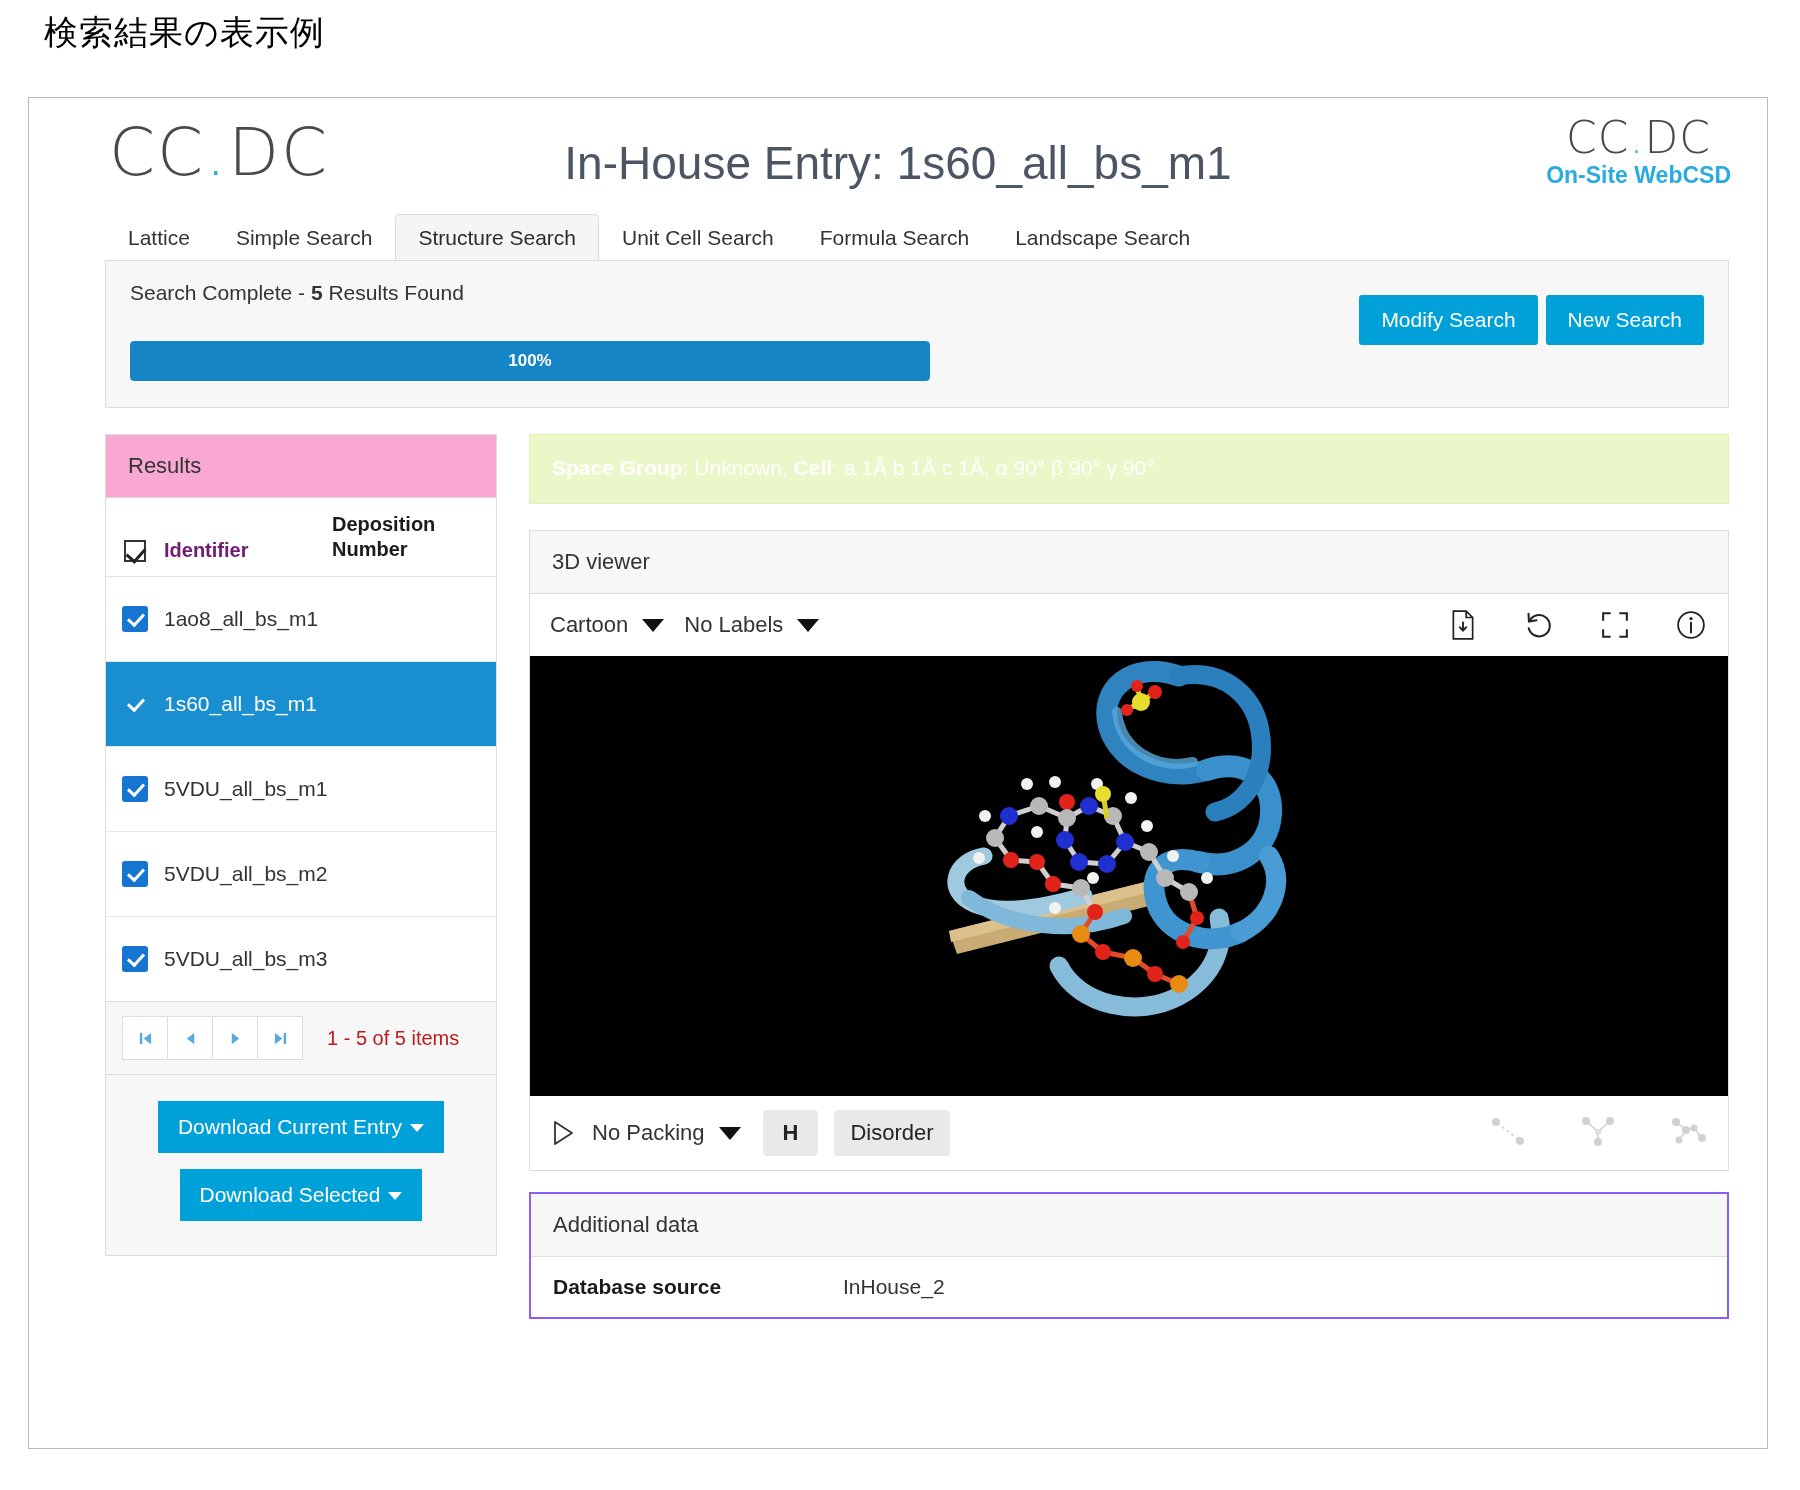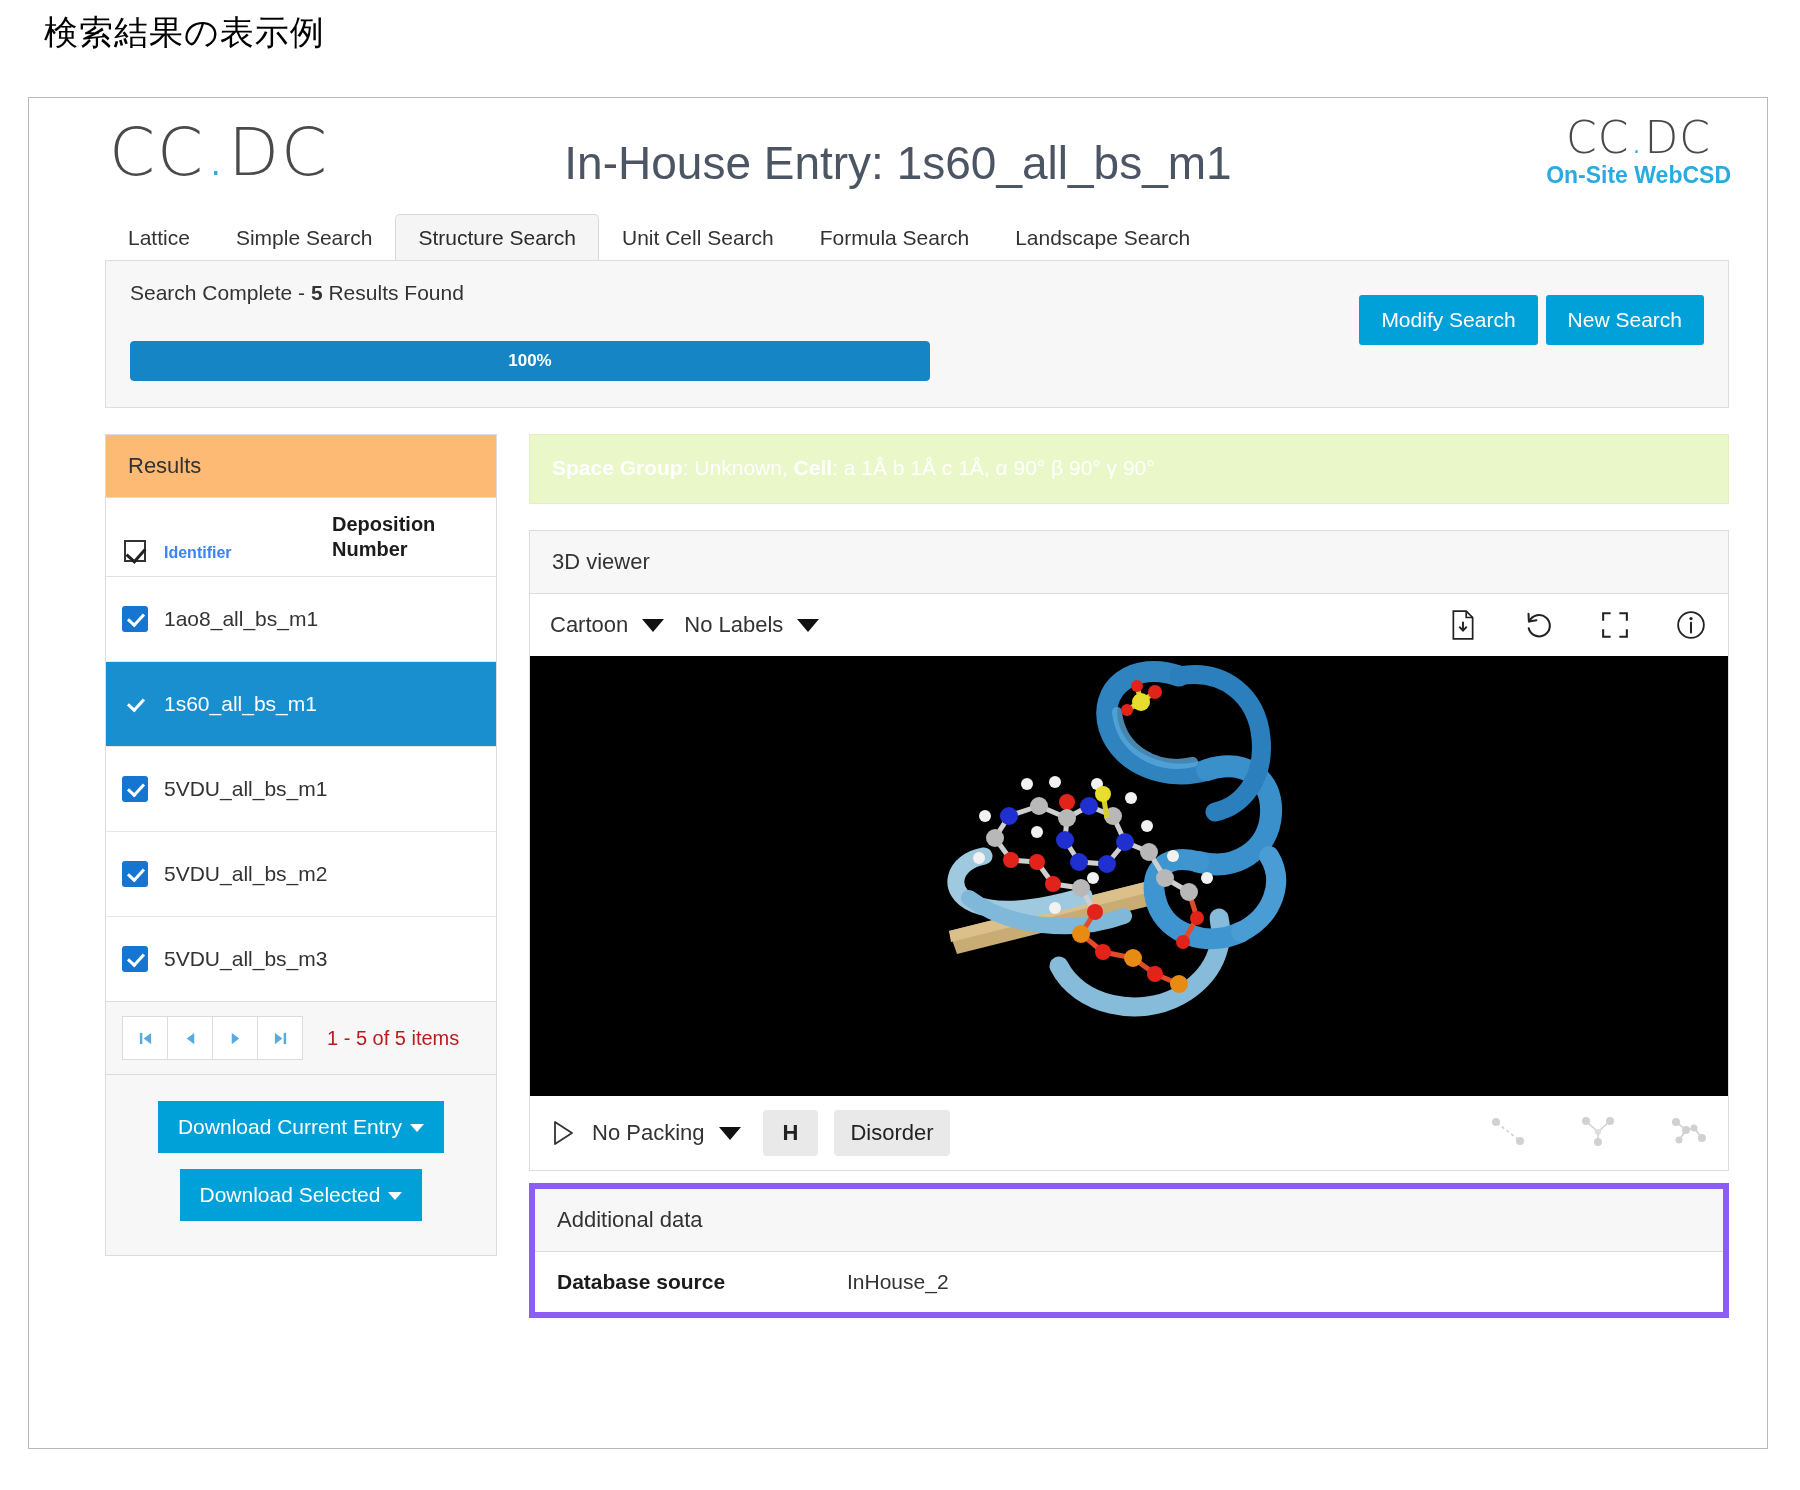--- a/index.html
+++ b/index.html
@@ -188,21 +188,21 @@
     border: 1px solid #dcdcdc;
     background: #f7f7f7;
     box-sizing: border-box;
     align-self: flex-start;
   }
   .results-header {
     padding: 18px 22px;
     font-size: 22px;
     color: #333333;
     border-bottom: 1px solid #dcdcdc;
-    background: #fdba74;
+    background: #f9a8d4;
   }
   .results-table {
     background: #ffffff;
     border-bottom: 1px solid #dcdcdc;
   }
   .res-head-row {
     display: flex;
     align-items: flex-end;
     padding: 14px 0 14px 0;
     border-bottom: 1px solid #e2e2e2;
@@ -210,23 +210,23 @@
   }
   .res-col-check {
     width: 58px;
     flex: 0 0 58px;
     display: flex;
     justify-content: center;
     align-items: center;
   }
   .res-col-id {
     flex: 1 1 auto;
-    font-size: 16px;
+    font-size: 20px;
     font-weight: bold;
-    color: #3b82f6;
+    color: #701a75;
   }
   .res-col-dep {
     width: 150px;
     flex: 0 0 150px;
     font-size: 20px;
     font-weight: bold;
     color: #1b1b1b;
     line-height: 1.25;
     padding-right: 14px;
   }
@@ -459,23 +459,23 @@
   }
   .btn-h { font-weight: bold; padding: 10px 20px; }
   .measure-icon {
     margin-left: 34px;
     opacity: 0.45;
     cursor: pointer;
   }
 
   
   .adddata-card {
-    margin-top: 12px;
+    margin-top: 21px;
     margin-bottom: 28px;
-    border: 6px solid #8b5cf6;
+    border: 2px solid #8b5cf6;
     background: #ffffff;
     box-sizing: border-box;
   }
   .adddata-header {
     padding: 18px 22px;
     font-size: 22px;
     color: #333333;
     background: #f7f7f7;
     border-bottom: 1px solid #dcdcdc;
   }

